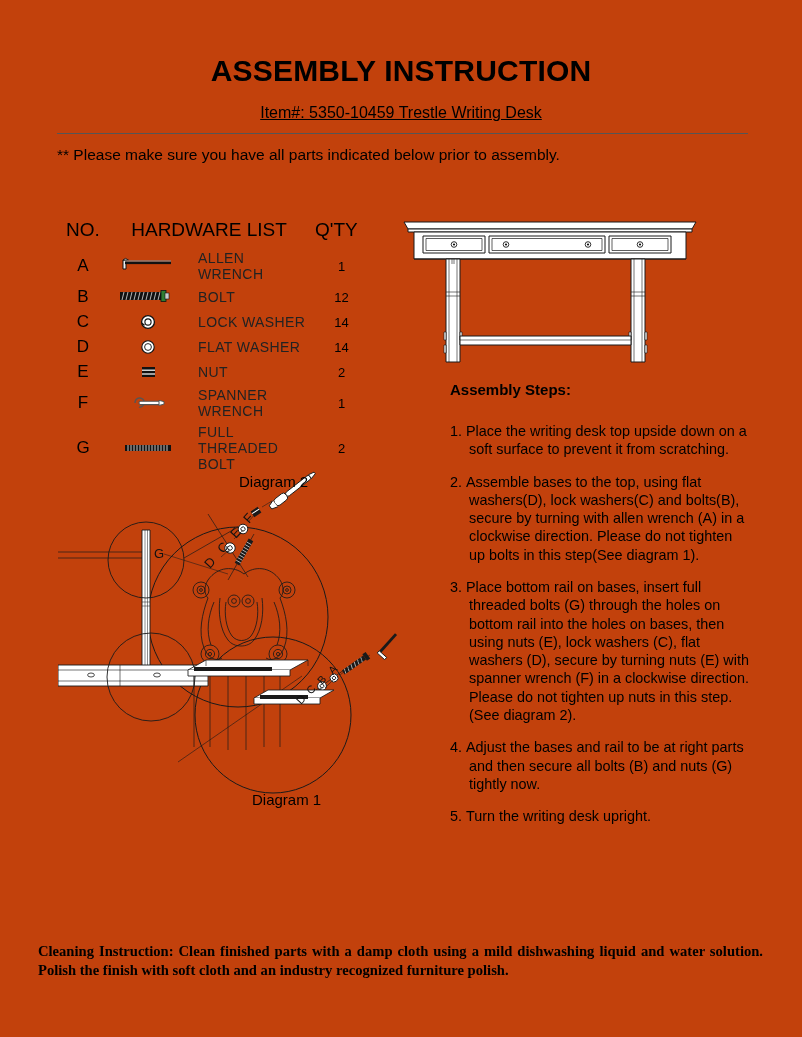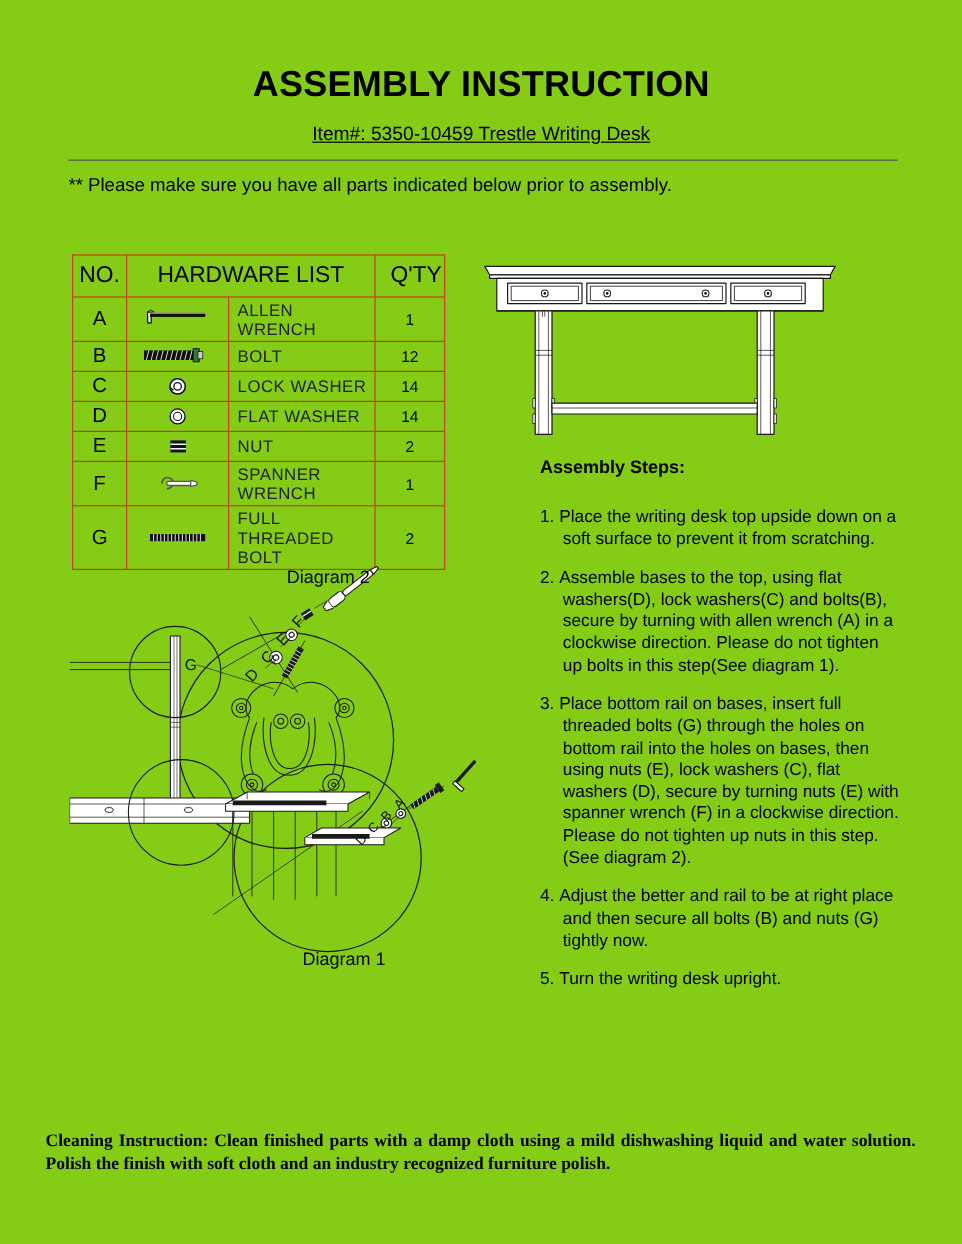--- a/index.html
+++ b/index.html
@@ -11,21 +11,21 @@
     width: 802px;
     height: 1037px;
     position: relative;
     font-family: "Liberation Sans", sans-serif;
     color: #000000;
     overflow: hidden;
   }
   .page {
     position: absolute;
     inset: 0;
-    background: #84cc16;
+    background: #c2410c;
   }
 
   
   #title {
     position: absolute;
     left: 0; top: 54px;
     width: 802px;
     text-align: center;
     font-size: 30px;
     font-weight: bold;
@@ -173,21 +173,21 @@
     <colgroup>
       <col class="col-no">
         <col class="col-icon">
         <col class="col-name">
         <col class="col-qty">
     </colgroup>
     <thead>
       <tr>
         <td class="cell-no">NO.</td>
         <td colspan="2" style="text-align:center;">HARDWARE LIST</td>
-        <td style="text-align:right;">Q'TY</td>
+        <td style="text-align:left;">Q'TY</td>
       </tr>
     </thead>
     <tbody>
 
       <tr>
         <td class="cell-no">A</td>
         <td class="cell-icon">
           <svg width="70" height="18" viewBox="0 0 70 18">
             <path d="M10 3 h3 v9 h-3 z" fill="#f0f0f0" stroke="#111" stroke-width="1"></path>
             <path d="M10 3 l2.5 -1.6 l3 1.6 z" fill="#ddd" stroke="#111" stroke-width=".8"></path>
@@ -515,21 +515,21 @@
     <li>
       <span class="num">1.</span><span>Place the writing desk top upside down on a soft surface to prevent it from scratching.</span>
     </li>
     <li>
       <span class="num">2.</span><span>Assemble bases to the top, using flat washers(D), lock washers(C) and bolts(B), secure by turning with allen wrench (A) in a clockwise direction. Please do not tighten up bolts in this step(See diagram 1).</span>
     </li>
     <li>
       <span class="num">3.</span><span>Place bottom rail on bases, insert full threaded bolts (G) through the holes on bottom rail into the holes on bases, then using nuts (E), lock washers (C), flat washers (D), secure by turning nuts (E) with spanner wrench (F) in a clockwise direction. Please do not tighten up nuts in this step. (See diagram 2).</span>
     </li>
     <li>
-      <span class="num">4.</span><span>Adjust the better and rail to be at right place and then secure all bolts (B) and nuts (G) tightly now.</span>
+      <span class="num">4.</span><span>Adjust the bases and rail to be at right parts and then secure all bolts (B) and nuts (G) tightly now.</span>
     </li>
     <li>
       <span class="num">5.</span><span>Turn the writing desk upright.</span>
     </li>
   </ol>
 
   <div id="cleaning-note">Cleaning Instruction: Clean finished parts with a damp cloth using a mild dishwashing liquid and water solution. Polish the finish with soft cloth and an industry recognized furniture polish.</div>
 
 </div>
 

